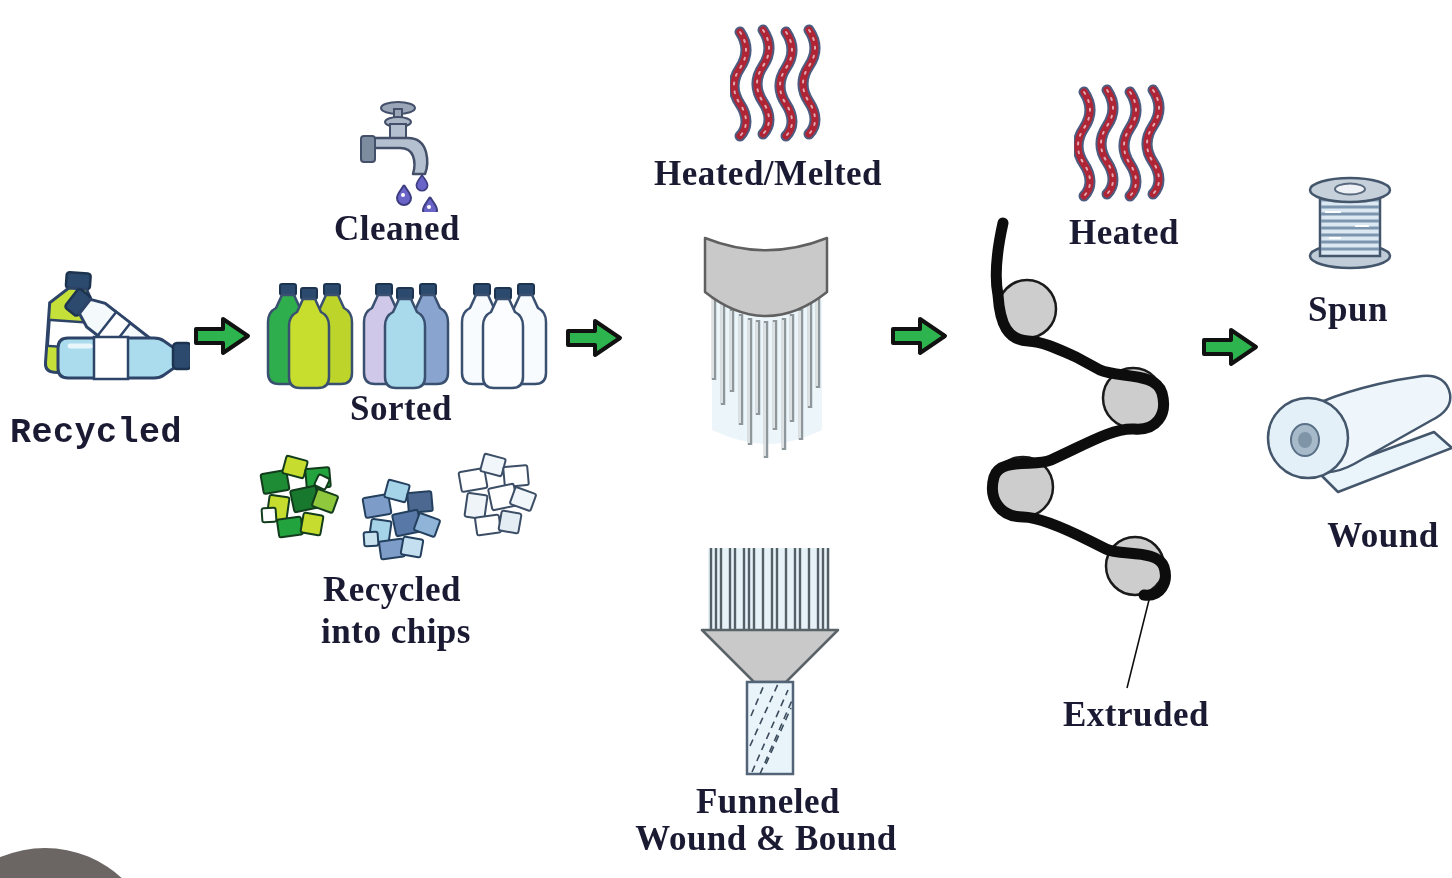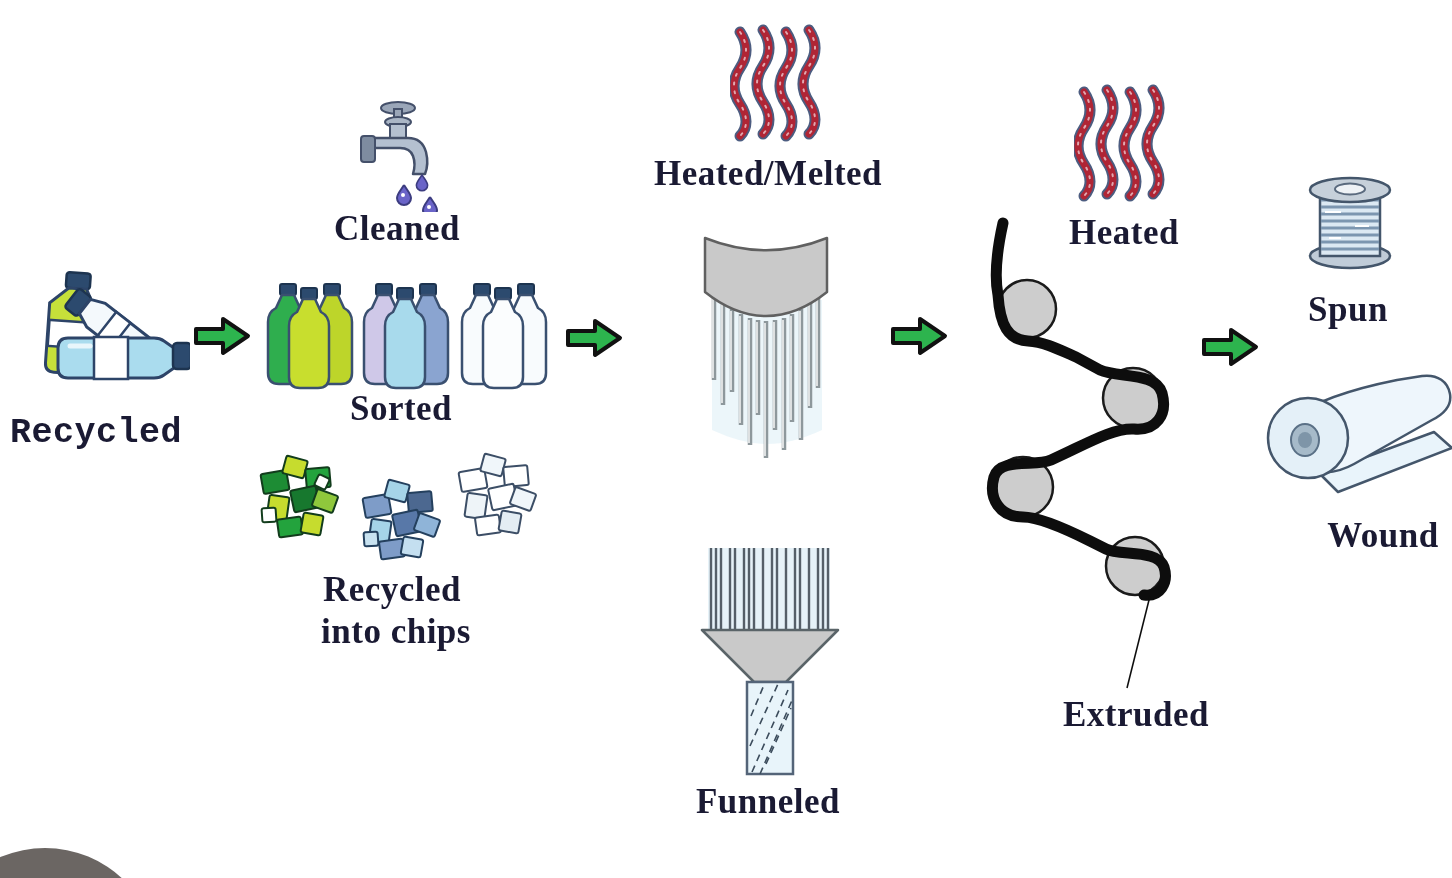--- a/index.html
+++ b/index.html
@@ -211,20 +211,21 @@
     <rect x="47" y="140" width="46" height="92" fill="#e8f4fa" stroke="#546478" stroke-width="2.5"></rect>
     <g stroke="#3c4c5c" stroke-width="1.6" stroke-dasharray="7 5" fill="none">
       <path d="M52,230 L88,148"></path>
       <path d="M60,232 L93,156"></path>
       <path d="M50,204 L78,142"></path>
       <path d="M66,222 L91,166"></path>
       <path d="M51,174 L64,143"></path>
     </g>
   </svg>
   <div class="lbl" id="lbl-funneled1">Funneled</div>
+  <div class="lbl" id="lbl-funneled2">Wound &amp;  Bound</div>
 
   <svg id="arrow-3" class="ic" width="58" height="44" viewBox="0 0 58 44">
     <path d="M3,15 L30,15 L30,5 L55,22 L30,39 L30,29 L3,29 Z" stroke="#111111" stroke-width="4" stroke-linejoin="round" fill="#2db44e"></path>
   </svg>
 
   <svg id="icon-waves-right" class="ic" width="92" height="122" viewBox="0 0 92 122">
     <g fill="none" stroke-linecap="round">
       <g transform="translate(10,8)">
         <path d="M0,0 C8,12 8,24 0,36 C-8,48 -8,60 0,72 C8,84 8,96 0,104" stroke="#4c5c80" stroke-width="11"></path>
         <path d="M0,0 C8,12 8,24 0,36 C-8,48 -8,60 0,72 C8,84 8,96 0,104" stroke-width="7" stroke="#b02535"></path>

